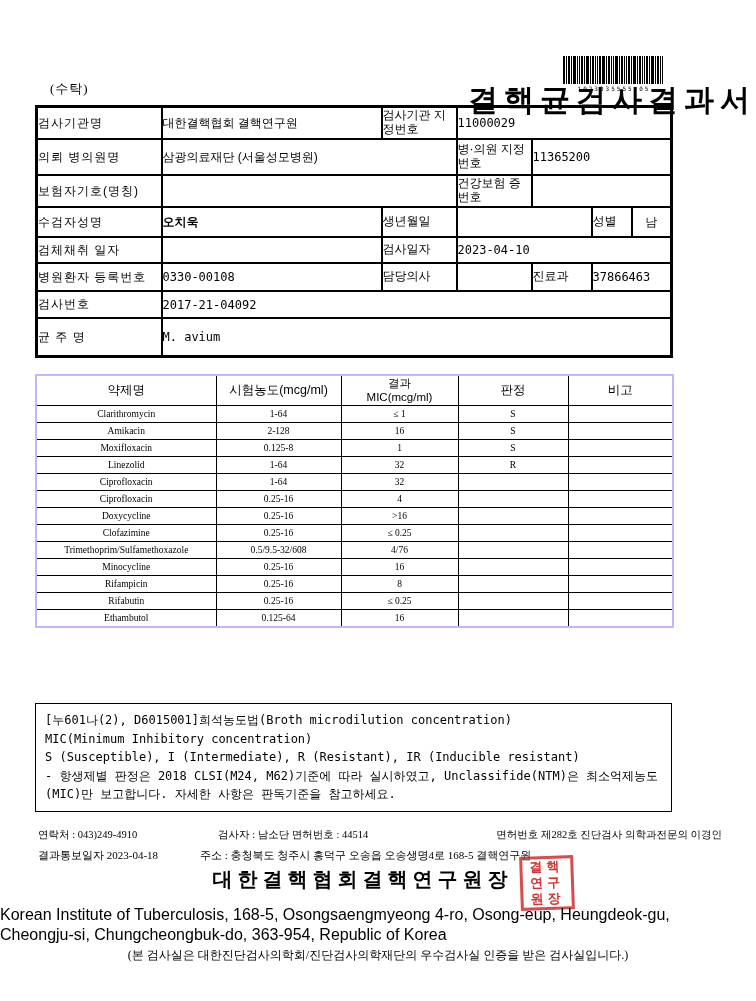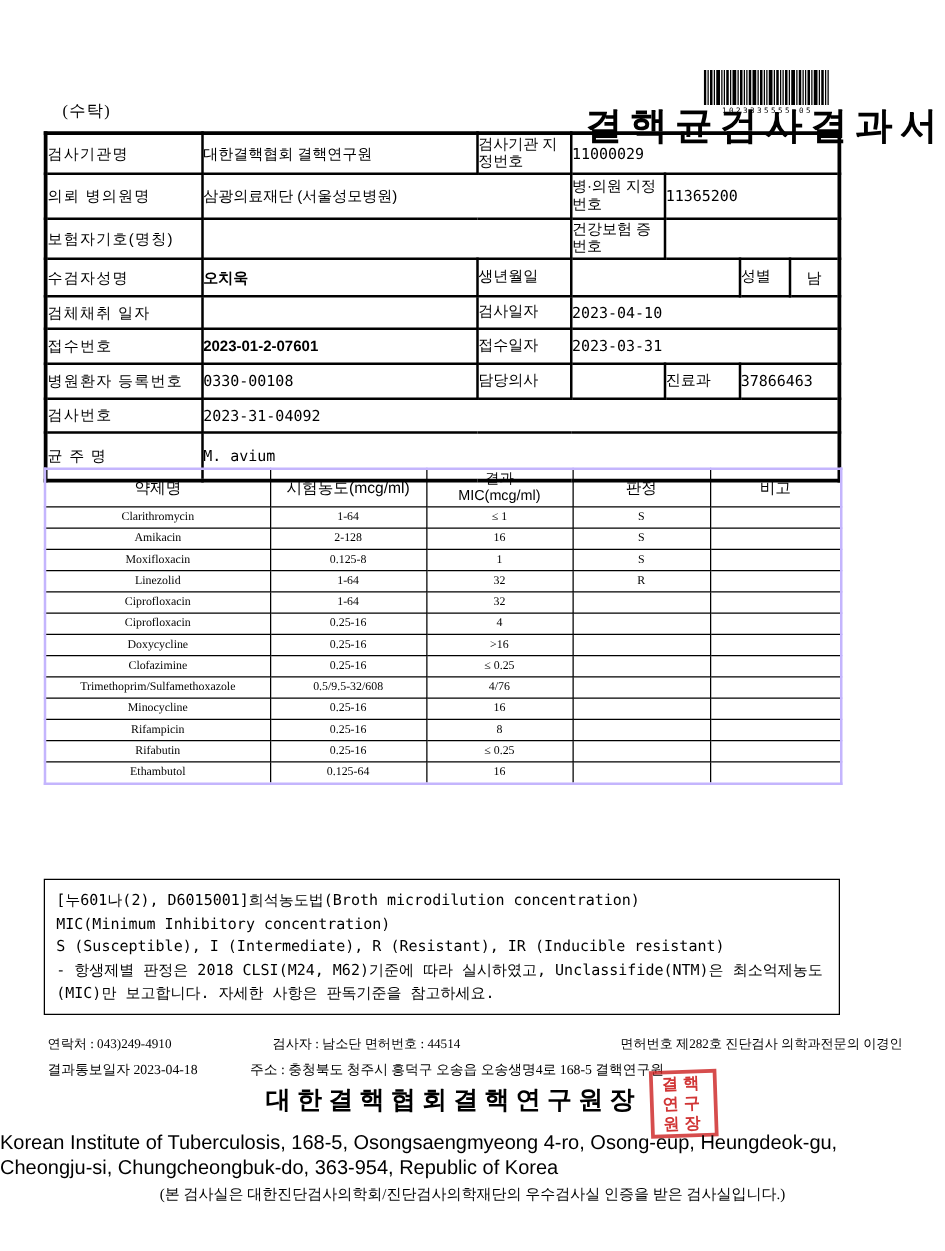--- a/index.html
+++ b/index.html
@@ -149,36 +149,30 @@
       <td class="lb2">성별</td>
       <td class="vk vc">남</td>
     </tr>
     <tr class="h24">
       <td class="lb">검체채취 일자</td>
       <td class="vm"></td>
       <td class="lb2">검사일자</td>
       <td class="vm" colspan="4">2023-04-10</td>
     </tr>
     <tr class="h26">
-      <td class="lb">접수번호</td>
-      <td class="vk vb">2023-01-2-07601</td>
-      <td class="lb2">접수일자</td>
-      <td class="vm" colspan="4">2023-03-31</td>
-    </tr>
-    <tr class="h26">
       <td class="lb">병원환자 등록번호</td>
       <td class="vm">0330-00108</td>
       <td class="lb2">담당의사</td>
       <td class="vm"></td>
       <td class="lb2">진료과</td>
       <td class="vt" colspan="2">37866463</td>
     </tr>
     <tr class="h25">
       <td class="lb">검사번호</td>
-      <td class="vm" colspan="6">2023-31-04092</td>
+      <td class="vm" colspan="6">2017-21-04092</td>
     </tr>
     <tr class="h36">
       <td class="lb">균 주 명</td>
       <td class="vm" colspan="6">M. avium</td>
     </tr>
   </tbody>
     </table>
 
   <table class="abs drug-table">
     <colgroup>

